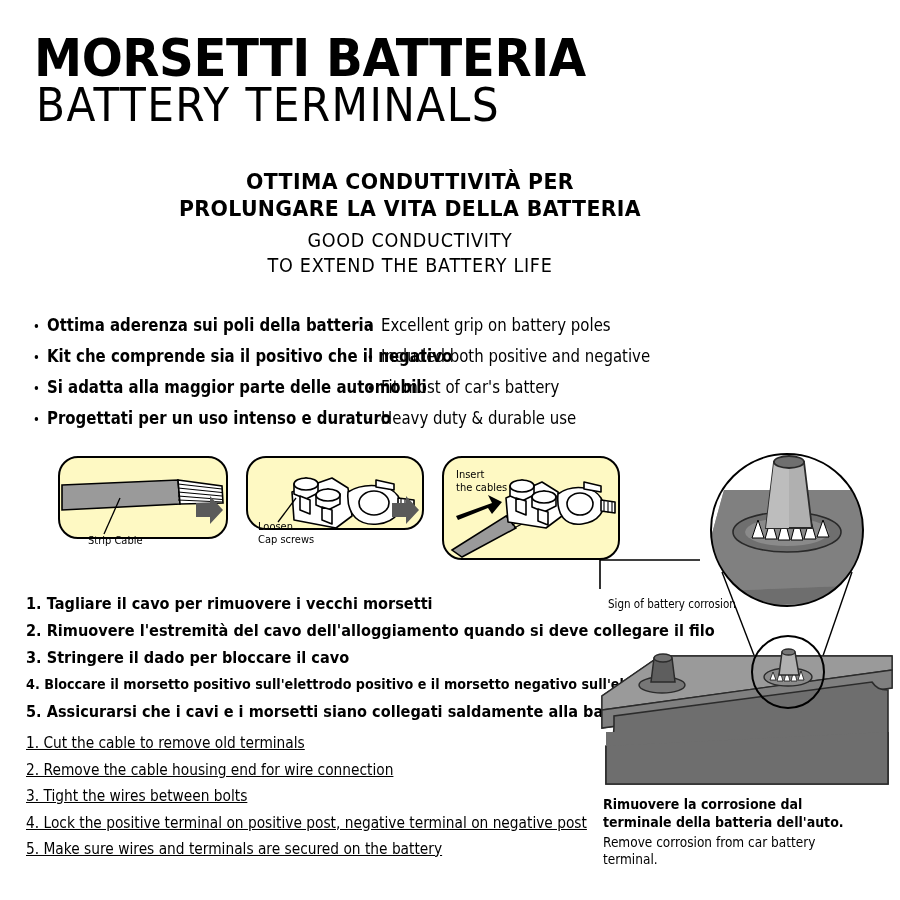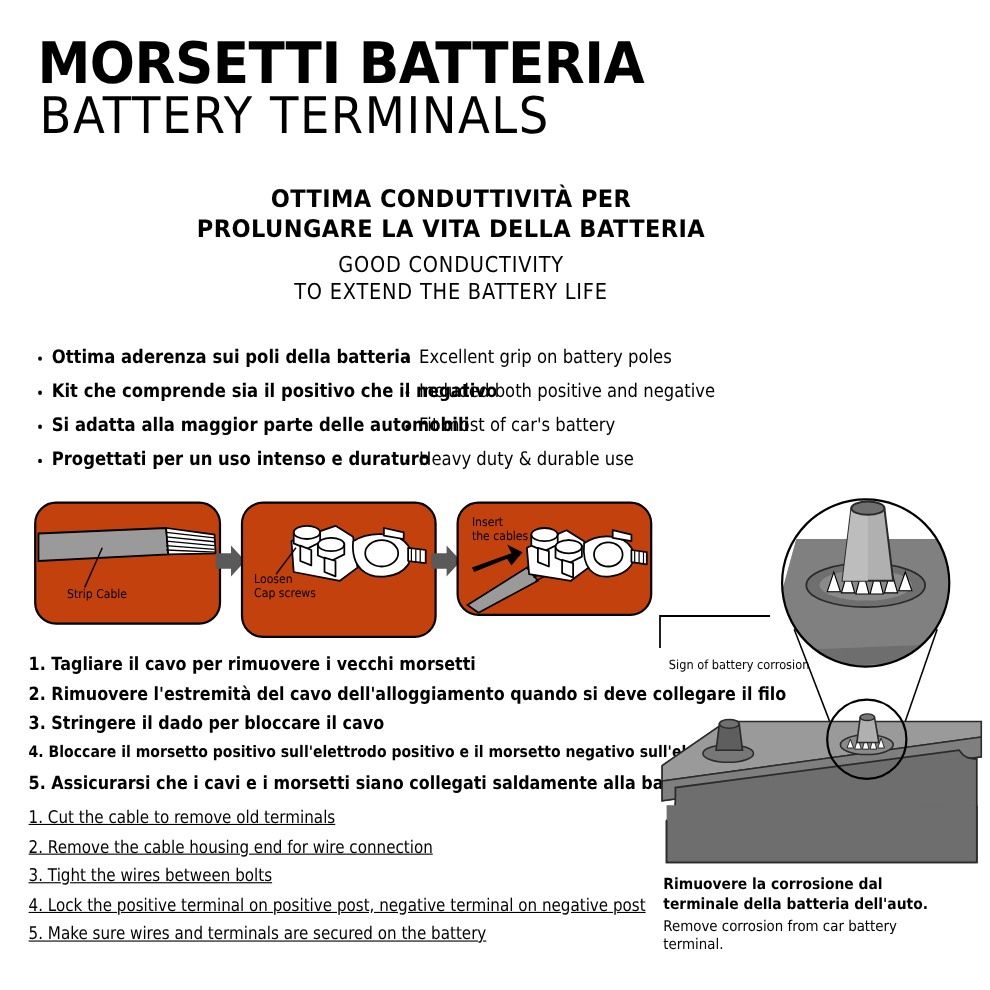--- a/index.html
+++ b/index.html
@@ -106,22 +106,23 @@
     line-height:31px;
     transform:scaleX(0.88);
     transform-origin:left center;
   }
 
   
   .panel{
     position:absolute;
     border:2.5px solid #000;
     border-radius:20px;
-    background:#c2410c;
+    background:#fef9c3;
     box-sizing:border-box;
+    margin-left:27px;
   }
   .panel svg{position:absolute;left:0;top:0;}
   .panel-label{
     position:absolute;
     font-family:"DejaVu Sans", sans-serif;
     font-weight:400;
     font-size:11px;
     line-height:13px;
     transform:scaleX(0.9);
     transform-origin:left top;
@@ -207,21 +208,21 @@
     <li><span class="dot"></span><span>Si adatta alla maggior parte delle automobili</span></li>
     <li><span class="dot"></span><span>Progettati per un uso intenso e duraturo</span></li>
   </ul>
   <ul class="bul bul-en">
     <li><span class="dot"></span><span>Excellent grip on battery poles</span></li>
     <li><span class="dot"></span><span>Included both positive and negative</span></li>
     <li><span class="dot"></span><span>Fit most of car's battery</span></li>
     <li><span class="dot"></span><span>Heavy duty &amp; durable use</span></li>
   </ul>
 
-  <div class="panel" style="left:31px;top:456px;width:170px;height:112px;">
+  <div class="panel" style="left:31px;top:456px;width:170px;height:83px;">
     <svg width="166" height="100" viewBox="0 0 166 100">
 
       <path d="M2 27 L118 22 L120 46 L2 52 Z" fill="#9a9a9a" stroke="#000" stroke-width="1.6"></path>
 
       <path d="M118 22 L162 28 L163 45 L120 46 Z" fill="#ffffff" stroke="#000" stroke-width="1.6"></path>
       <path d="M118 26 L162 31" stroke="#000" stroke-width="1.2" fill="none"></path>
       <path d="M118 30 L162 34.5" stroke="#000" stroke-width="1.2" fill="none"></path>
       <path d="M118 34 L162 38" stroke="#000" stroke-width="1.2" fill="none"></path>
       <path d="M118 38 L162 41.5" stroke="#000" stroke-width="1.2" fill="none"></path>
       <path d="M118 42 L162.5 44" stroke="#000" stroke-width="1.2" fill="none"></path>
@@ -230,21 +231,21 @@
     </svg>
     <div class="panel-label" style="left:28px;top:76px;">
       <div>Strip Cable</div>
     </div>
   </div>
 
   <svg class="arrow" style="left:196px;top:495px;" width="28" height="30" viewBox="0 0 28 30">
     <path d="M0 8 L14 8 L14 1 L27 15 L14 29 L14 22 L0 22 Z" fill="#5a5a5a"></path>
   </svg>
 
-  <div class="panel" style="left:219px;top:456px;width:178px;height:124px;">
+  <div class="panel" style="left:219px;top:456px;width:178px;height:74px;">
     <svg width="174" height="100" viewBox="0 0 174 100">
       <g fill="#ffffff" stroke="#000" stroke-width="1.6" stroke-linejoin="round">
 
         <path d="M44 34 L84 20 L100 30 L104 58 L88 70 L46 62 Z"></path>
 
         <path d="M100 34 C116 24 142 26 150 38 C158 50 148 64 130 66 C112 68 98 58 100 34 Z"></path>
         <ellipse cx="126" cy="45" rx="15" ry="12"></ellipse>
 
         <path d="M46 26 L58 20 L70 25 L70 35 L58 41 L46 36 Z"></path>
         <ellipse cx="58" cy="26" rx="12" ry="6"></ellipse>

